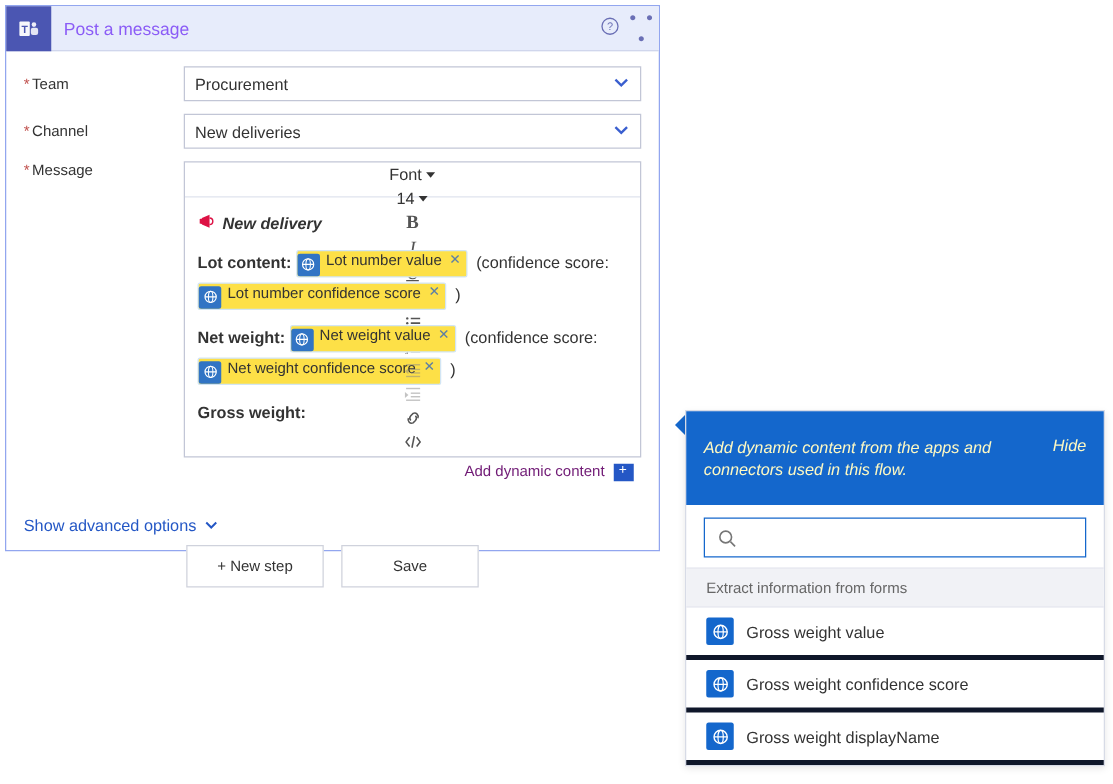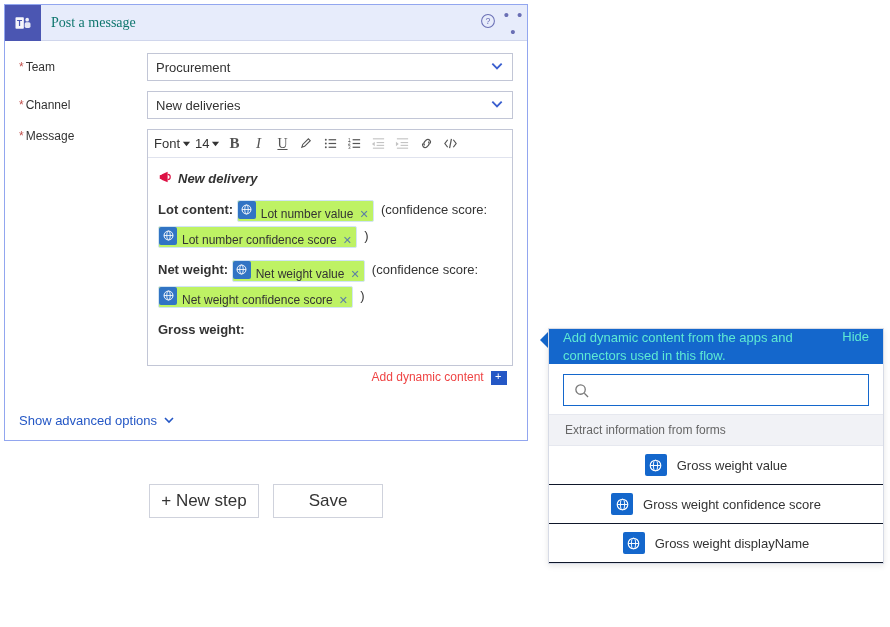--- a/index.html
+++ b/index.html
@@ -27,21 +27,21 @@
     background: #e7ecfb;
     border-bottom: 1px solid #d0d6ec;
     height: 36px;
   }
   .teams-logo {
     width: 36px; height: 36px;
     background: #4b56b2;
     display: flex; align-items: center; justify-content: center;
     color: #fff; font-weight: bold; font-size: 13px;
   }
-  .card-title { flex: 1; padding-left: 10px; color: #0f766e; font-size: 14px; font-family: Liberation Serif, serif; }
+  .card-title { flex: 1; padding-left: 10px; color: #8b5cf6; font-size: 14px; }
   .card-header .hdr-btn { width: 26px; text-align: center; color: #6a6fb5; cursor: pointer; font-size: 15px; }
   .ellipsis { font-size: 18px; letter-spacing: 2px; color: #6a6fb5; }
   .card-body { padding: 12px 14px 6px 14px; }
   .form-row { display: flex; align-items: flex-start; margin-bottom: 10px; }
   .form-row.top { align-items: center; justify-content: flex-end; }
   .label-col { width: 110px; font-size: 12px; color: #333; }
   .label-col .req { color: #c0504d; margin-right: 2px; }
   .field-col { flex: 1; margin-left: 18px; }
   .select-box {
     border: 1px solid #c2c6d6;
@@ -56,85 +56,87 @@
   .editor {
     border: 1px solid #c2c6d6;
     background: #fff;
   }
   .toolbar {
     display: flex; align-items: center;
     border-bottom: 1px solid #e0e3ee;
     padding: 2px 6px;
     gap: 4px;
     height: 28px;
+    flex-direction: column;
   }
   .tb-select { border: none; background: transparent; font-size: 13px; height: 22px; cursor: pointer; display:flex; align-items:center; gap:2px; }
   .tb-btn { width: 20px; height: 22px; display:flex; align-items:center; justify-content:center; cursor:pointer; color:#545454; }
   .tb-btn svg { width:15px; height:15px; }
   .tb-btn.bold { font-weight: bold; font-size:15px; font-family: "Times New Roman", serif; }
   .tb-btn.italic { font-style: italic; font-family: "Times New Roman", serif; font-size:15px; }
   .tb-btn.underline { text-decoration: underline; font-family: "Times New Roman", serif; font-size:14px; }
   .editor-body { padding: 8px 10px 14px 10px; font-size: 13px; }
   .msg-heading { font-weight: bold; margin: 4px 0 10px 0; display:flex; align-items:center; gap:6px;font-style:italic;}
   .msg-heading .mega { color:#d14; font-size:13px; }
   .msg-line { margin: 8px 0; line-height: 26px; }
   .pill {
-    display: inline-flex; align-items: flex-start;
-    background: #bef264;
+    display: inline-flex; align-items: flex-end;
+    background: #fde047;
     border: 1px solid #d2e5f4;
     border-radius: 2px;
     padding: 0 4px 0 0;
     font-size: 12px;
     color: #333;
     vertical-align: middle;
     height: 22px;
   }
   .pill .pill-icon {
     width: 18px; height: 18px; background:#3174c4;
     display:flex; align-items:center; justify-content:center;
     margin-right: 5px;
     border-radius: 2px;
   }
   .pill .pill-icon svg { width:11px; height:11px; }
   .pill .pill-x { margin-left: 6px; color:#5c7fa6; cursor:pointer; font-size:11px; }
   .add-dc-row { text-align: right; padding: 4px 6px 8px 0; font-size: 12px;}
-  .add-dc-link { color:#ef4444; cursor:pointer; }
+  .add-dc-link { color:#701a75; cursor:pointer; }
   .add-dc-btn { display:inline-block; width:16px; height:14px; background:#2457c5; margin-left:4px; vertical-align:middle; position:relative;}
   .add-dc-btn::after { content:"+"; color:#fff; font-size:11px; position:absolute; top:-1px; left:4px;}
   .show-adv { color:#2457c5; font-size:13px; padding: 4px 14px 12px 14px; cursor:pointer; display:flex; align-items:center; gap:6px;}
   .footer-buttons { display:flex; gap:14px; justify-content:center; position:absolute; left:4px; top:436px; width:524px;}
-  .footer-btn { border:1px solid #cfd2dc; background:#fff; height:34px; width:110px; display:flex; align-items:center; justify-content:center; cursor:pointer; font-size:17px; color:#333;margin-top:48px;}
+  .footer-btn { border:1px solid #cfd2dc; background:#fff; height:34px; width:110px; display:flex; align-items:center; justify-content:center; cursor:pointer; font-size:12px; color:#333;}
   
   .dc-panel {
     position:absolute; left:548px; top:328px; width:336px;
     border:1px solid #d7dbe6; background:#fff;
     box-shadow: 0 2px 6px rgba(0,0,0,0.1);
   }
   .dc-panel-header {
-    background:#1467cc; color:#5eead4;
-    padding: 0 14px; display:flex; align-items:flex-start; gap:10px;
+    background:#1467cc; color:#fef9c3;
+    padding: 20px 14px; display:flex; align-items:flex-start; gap:10px;
     font-size:13px;
+    font-style:italic;
   }
   .dc-panel-header .hdr-text { flex:1; line-height:1.35;}
   .dc-panel-header .hide-link { cursor:pointer; font-size:13px; }
   .dc-tabs { display:flex; gap:24px; padding: 10px 16px 0 16px; border-bottom:1px solid #e3e6ef;}
   .dc-tab { font-size:13px; color:#555; padding-bottom:8px; cursor:pointer; }
   .dc-tab.active { color:#111; font-weight:600; border-bottom:2px solid #1467cc; }
   .dc-search-wrap { padding: 10px 14px 8px 14px; }
   .dc-search {
     border:1px solid #1467cc; height:32px; display:flex; align-items:center;
     padding:0 10px; gap:8px; background:#fff;
   }
   .dc-search svg { width:15px; height:15px; stroke:#777; }
   .dc-search input { border:none; outline:none; flex:1; font-size:13px; color:#333; }
   .dc-section-h {
     background:#f1f2f6; color:#666; font-size:12px;
     padding:8px 16px; border-top:1px solid #e6e8ef; border-bottom:1px solid #e6e8ef;
   }
-  .dc-item { display:flex; align-items:center; gap:10px; padding:8px 16px; border-bottom:1px solid #0f172a; cursor:pointer;justify-content:center;}
+  .dc-item { display:flex; align-items:center; gap:10px; padding:8px 16px; border-bottom:4px solid #0f172a; cursor:pointer;}
   .dc-item .ic { width:22px; height:22px; background:#1467cc; display:flex; align-items:center; justify-content:center; border-radius:2px;}
   .dc-item .ic svg { width:13px; height:13px; }
   .dc-item .lbl { font-size:13px; color:#333; }
   .pointer-notch {
     position:absolute; left:540px; top:332px; width:0; height:0;
     border-top:8px solid transparent; border-bottom:8px solid transparent;
     border-right:8px solid #1467cc;
   }
 </style>
 </head>

